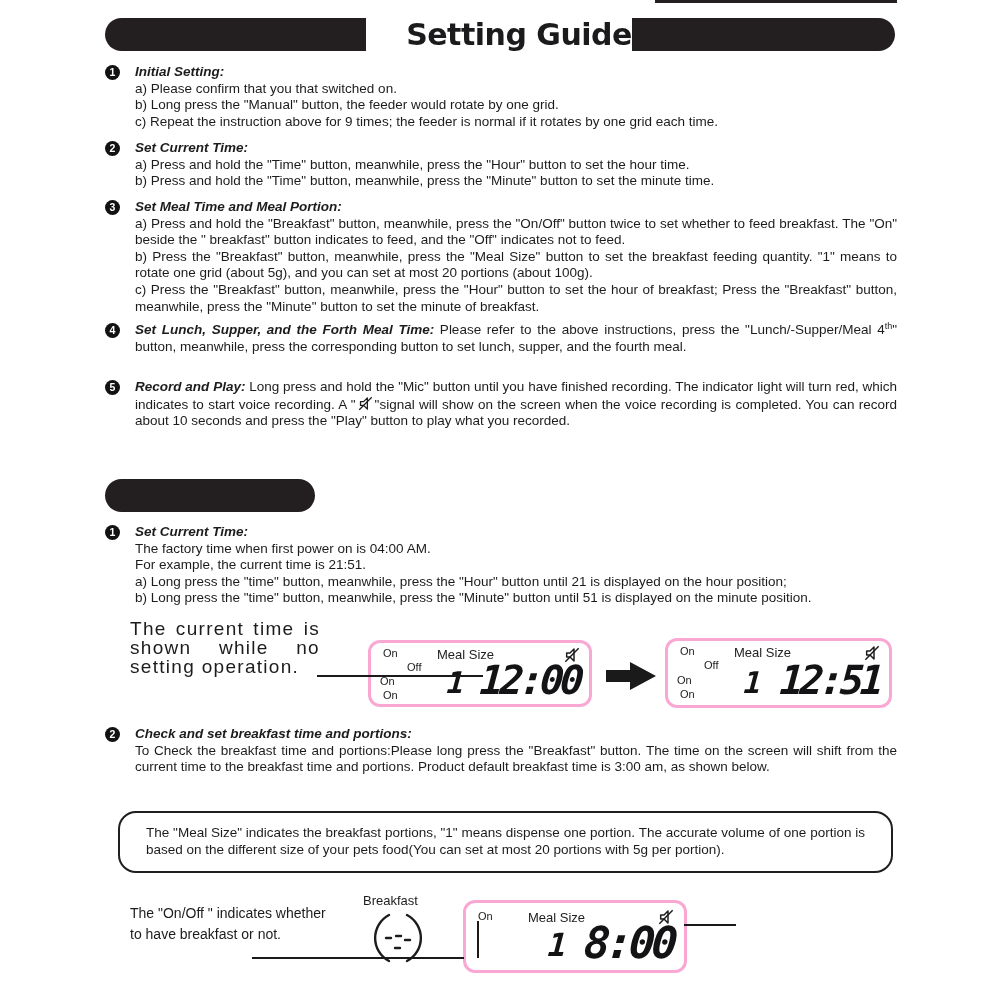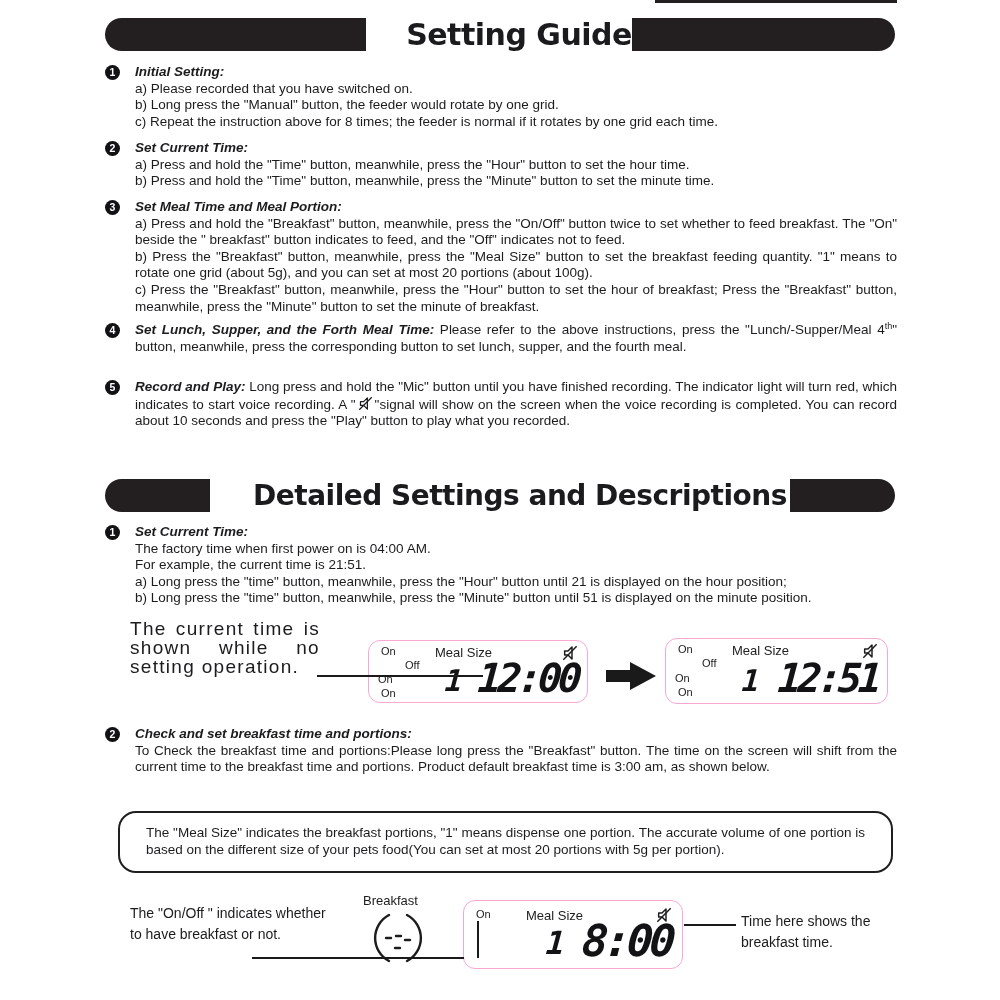--- a/index.html
+++ b/index.html
@@ -18,21 +18,21 @@
   .num{position:absolute;left:0;top:1px;width:15px;height:15px;border-radius:50%;
        background:#121214;color:#fff;font-size:10.5px;font-weight:bold;
        display:flex;align-items:center;justify-content:center;}
   .sect .body{margin-left:30px;}
   .stitle{font-weight:bold;font-style:italic;}
   .just{text-align:justify;}
   .sect p{margin:0;}
   sup.th{font-size:9px;vertical-align:super;line-height:0;}
   .inline-icon{vertical-align:-2px;margin:0 2px;}
   
-  .lcd{position:absolute;background:#fff;border:1px solid #f9a8d4;border-radius:12px;z-index:2;}
+  .lcd{position:absolute;background:#fff;border:3px solid #f9a8d4;border-radius:12px;z-index:2;}
   .lcd span{position:absolute;}
   .lcd-small{font-size:11px;color:#222;}
   .lcd-meal{font-size:13px;color:#222;}
   .seg{font-family:"DejaVu Sans Mono",monospace;font-style:italic;font-weight:700;
        color:#131315;transform:skewX(-4deg);}
   .lcd-time{letter-spacing:-4px;}
   .fig-line{position:absolute;background:#1a1a1a;height:2px;z-index:3;}
   .fig-vline{position:absolute;background:#1a1a1a;width:2px;z-index:3;}
   .callout{position:absolute;color:#1c1c1e;}
   
@@ -51,23 +51,23 @@
   <div class="hdr" style="top:17px;">
     <div class="bar round-l" style="width:265px;"></div>
     <div class="hdr-title" style="font-size:30px;">Setting Guide</div>
     <div class="bar round-r" style="width:267px;"></div>
   </div>
 
   <div class="sect" style="top:64px;">
     <div class="num">1</div>
     <div class="body">
       <p class="stitle">Initial Setting:</p>
-      <p>a)  Please recorded that you have switched on.</p>
+      <p>a)  Please confirm that you that switched on.</p>
       <p>b)  Long press the "Manual" button, the feeder would rotate by one grid.</p>
-      <p>c)  Repeat the instruction above for 8 times; the feeder is normal if it rotates by one grid each time.</p>
+      <p>c)  Repeat the instruction above for 9 times; the feeder is normal if it rotates by one grid each time.</p>
     </div>
   </div>
 
   <div class="sect" style="top:140px;">
     <div class="num">2</div>
     <div class="body">
       <p class="stitle">Set Current Time:</p>
       <p>a)  Press and hold the "Time" button, meanwhile, press the "Hour" button to set the hour time.</p>
       <p>b)  Press and hold the "Time" button, meanwhile, press the "Minute" button to set the minute time.</p>
     </div>
@@ -95,21 +95,20 @@
     <div class="body">
       <p class="just"><span class="stitle">Record and Play:</span><span> Long press and hold the "Mic" button until you have finished recording. The indicator light will turn red, which indicates to start voice recording. A "</span><svg class="inline-icon" width="15" height="15" viewBox="0 0 24 24" fill="none" stroke="#1c1c1e" stroke-width="2" stroke-linejoin="round">
           <path d="M4 9h5l6-6v18l-6-6H4z"></path>
             <line x1="2" y1="22" x2="22" y2="2"></line>
           </svg><span>"signal will show on the screen when the voice recording is completed. You can record about 10 seconds and press the "Play" button to play what you recorded.</span></p>
     </div>
   </div>
 
   <div class="hdr" style="top:478px;">
     <div class="bar round-l" style="width:105px;"></div>
-    <div class="hdr-title" style="font-size:28px;">Detailed Settings and Descriptions</div>
     <div class="bar round-r" style="width:105px;"></div>
   </div>
 
   <div class="sect" style="top:524px;">
     <div class="num">1</div>
     <div class="body">
       <p class="stitle">Set Current Time:</p>
       <p>The factory time when first power on is 04:00 AM.</p>
       <p>For example, the current time is 21:51.</p>
       <p class="just">a)  Long press the "time" button, meanwhile, press the "Hour" button until 21 is displayed on the hour position;</p>
@@ -182,15 +181,14 @@
     <svg style="position:absolute;right:10px;top:6px;" width="16" height="16" viewBox="0 0 24 24" fill="none" stroke="#1c1c1e" stroke-width="2.2" stroke-linejoin="round">
       <path d="M4 9h5l6-6v18l-6-6H4z"></path>
         <line x1="2" y1="22" x2="22" y2="2"></line>
       </svg>
     <span class="seg" style="left:82px;bottom:6px;font-size:32px;">1</span>
     <span class="seg lcd-time" style="right:10px;bottom:2px;font-size:44px;">8:00</span>
   </div>
   <div class="fig-vline" style="left:477px;top:921px;height:37px;"></div>
 
   <div class="fig-line" style="left:684px;top:924px;width:52px;"></div>
-  <div class="callout" style="left:741px;top:911px;width:165px;font-size:14px;line-height:21px;">Time here shows the breakfast time.</div>
 
 </div>
 
 </body></html>

